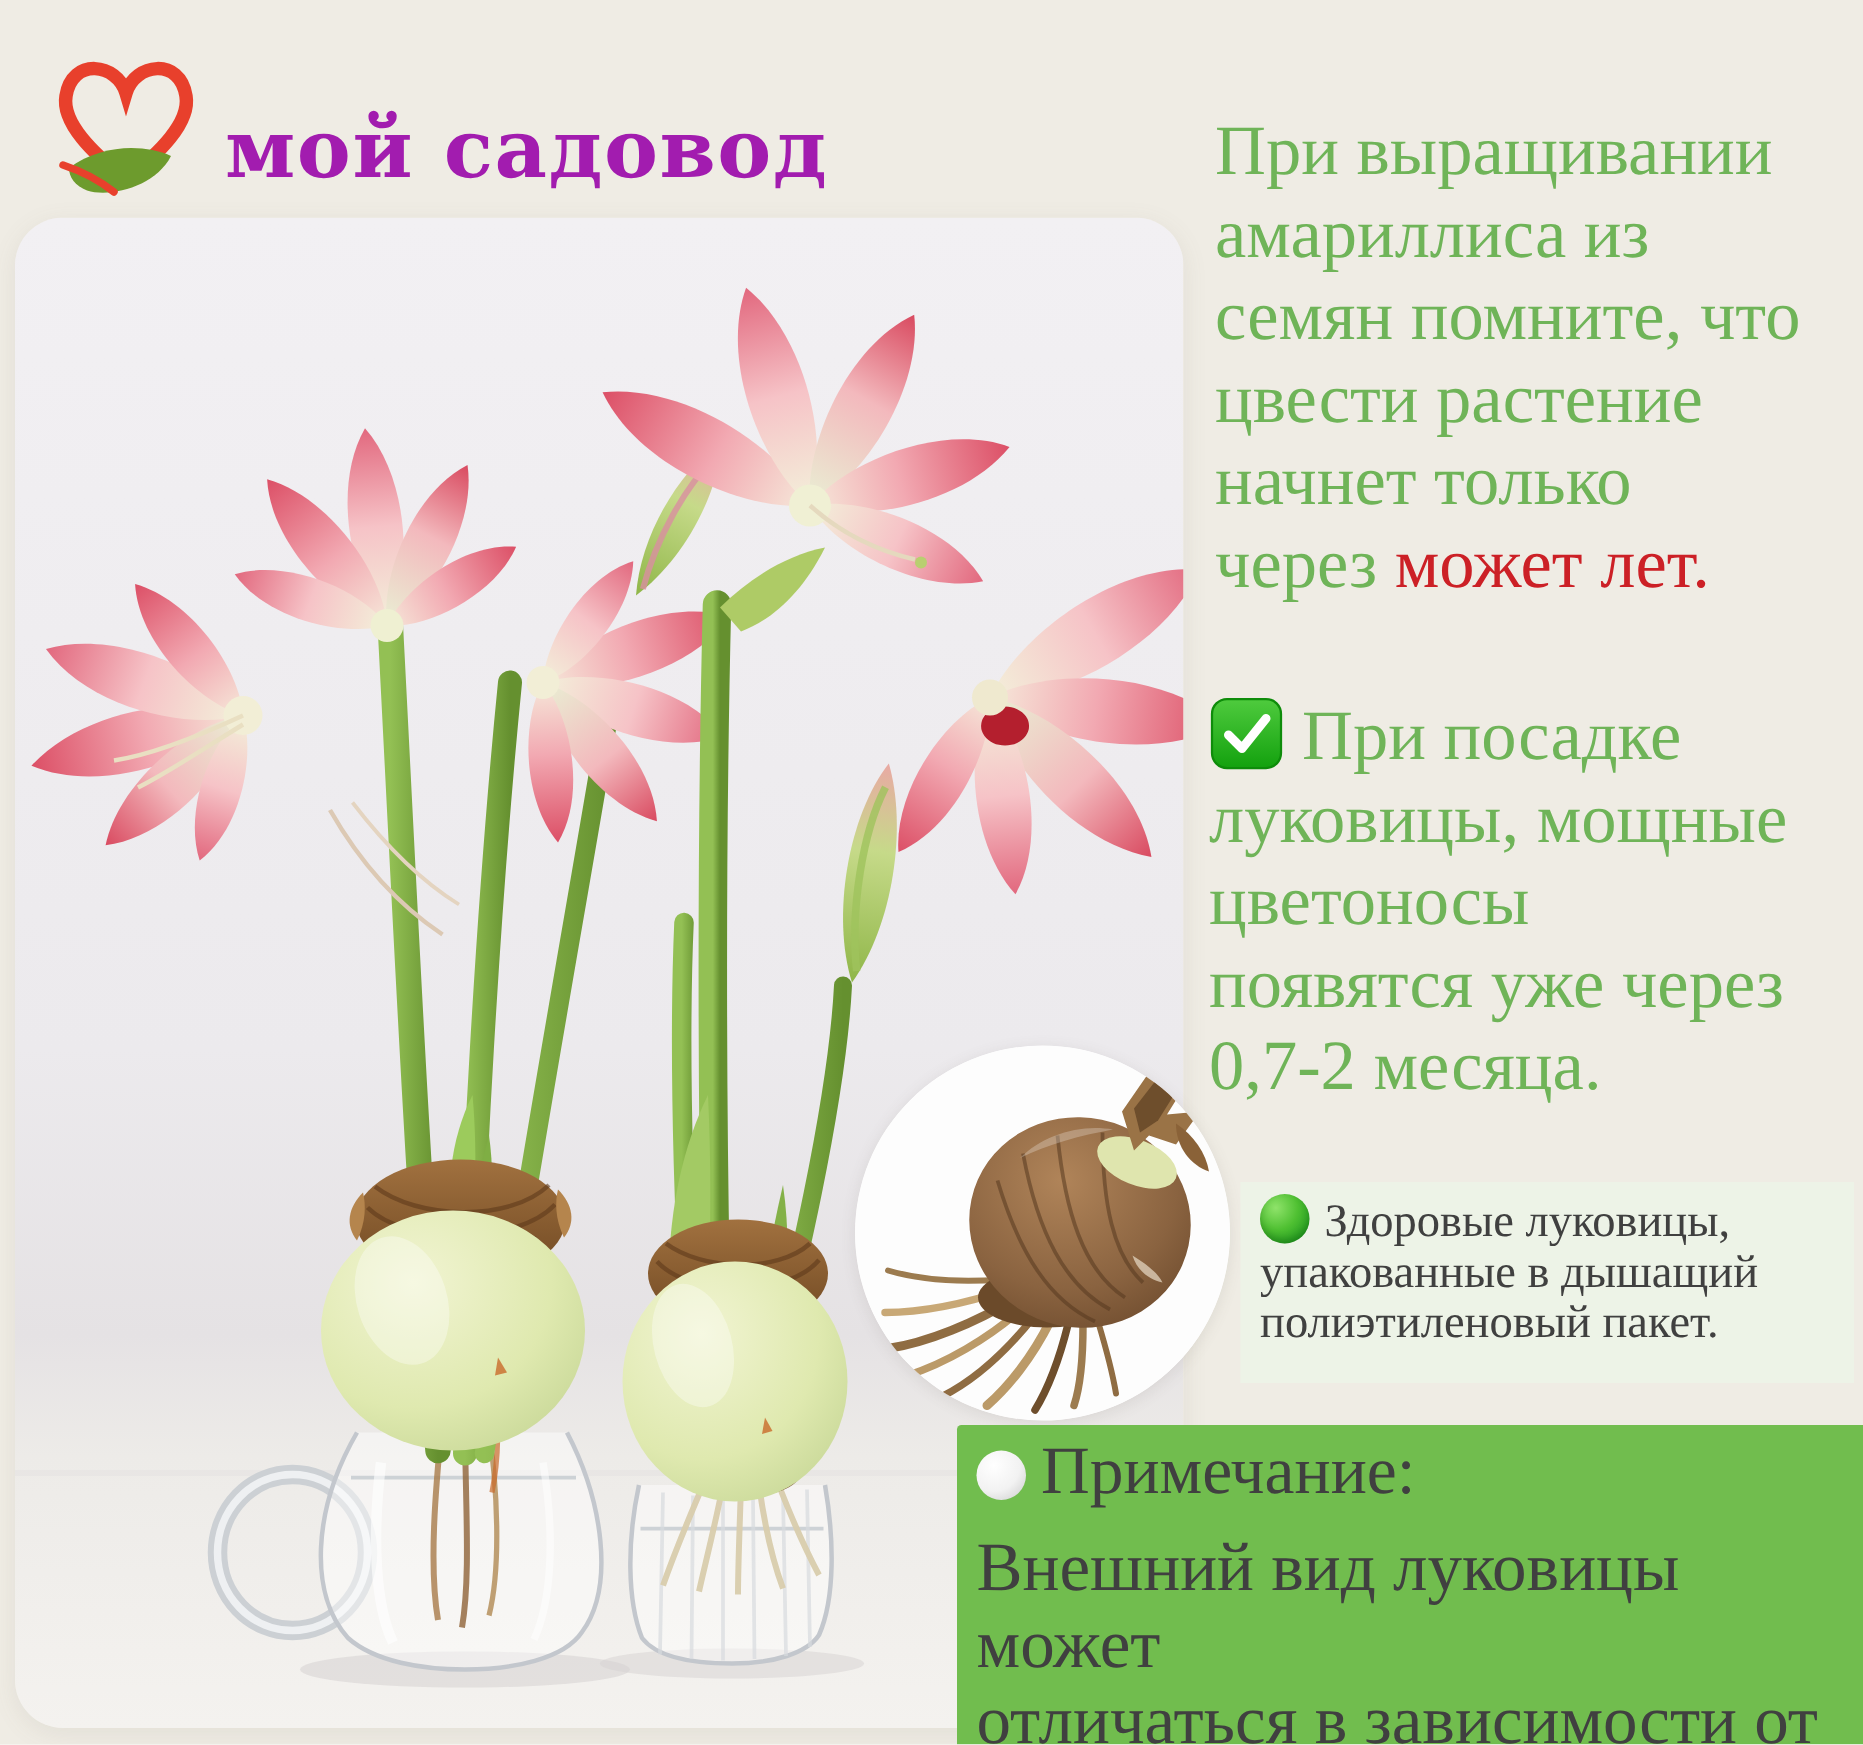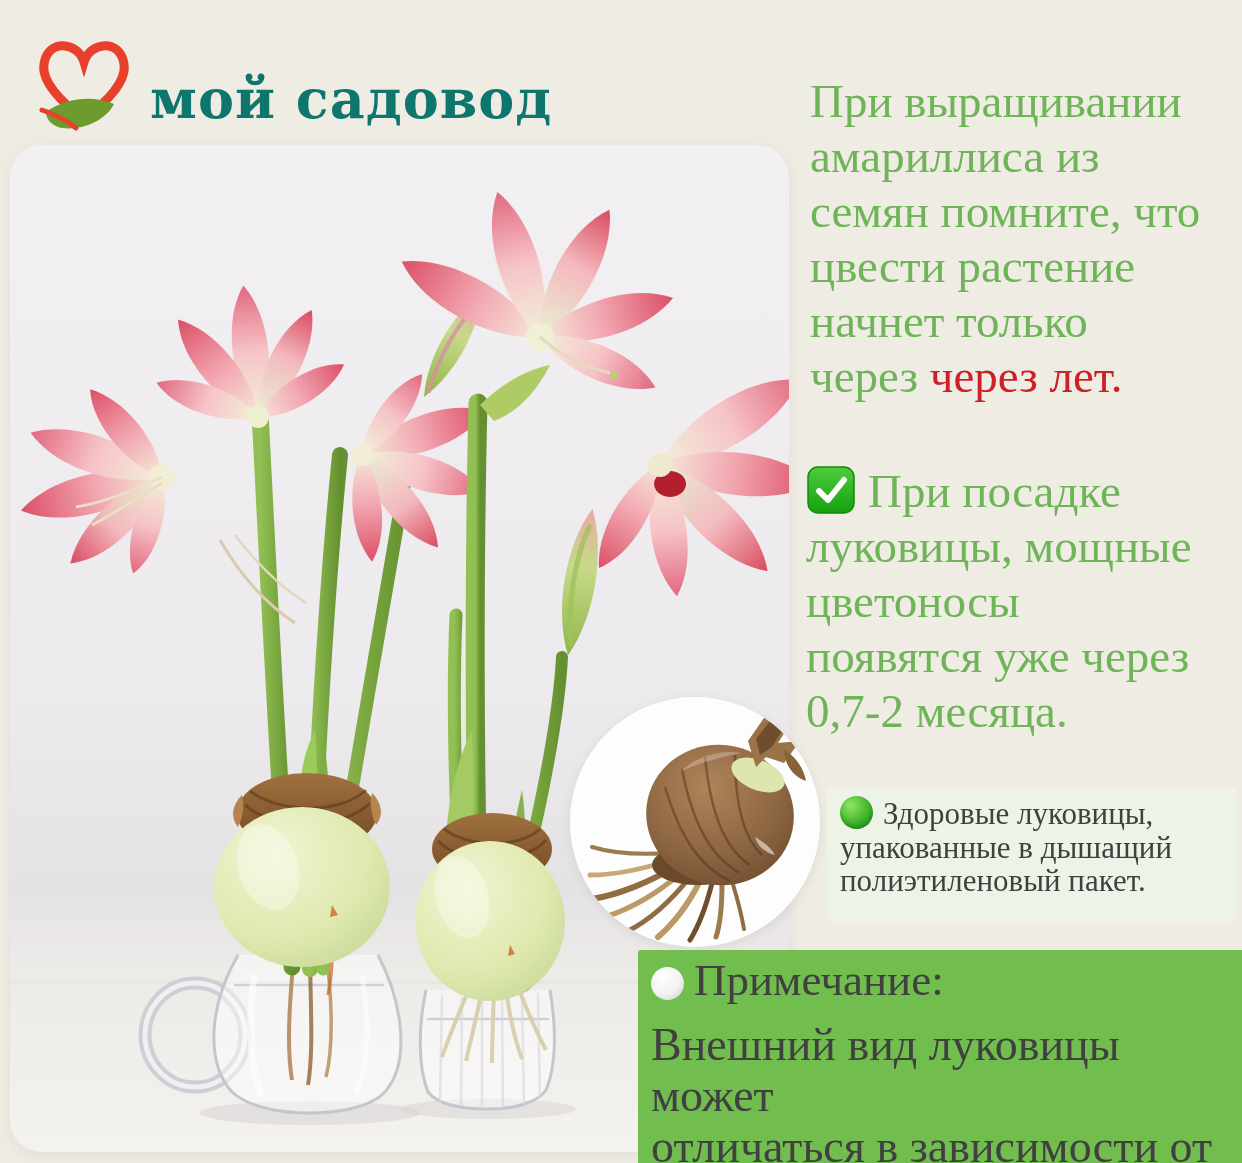--- a/index.html
+++ b/index.html
@@ -7,21 +7,21 @@
     position:relative; width:1242px; height:1163px;
     background:#efece4; overflow:hidden;
     font-family:"Liberation Serif", serif;
   }
   
   .logo{position:absolute; left:34px; top:26px; width:460px; height:110px;}
   .logo-mark{position:absolute; left:0; top:6px; width:100px; height:104px;}
   .logo-text{
     position:absolute; left:116px; top:46px;
     font-family:"DejaVu Serif", serif; font-weight:bold;
-    font-size:54px; line-height:1; color:#0f766e; letter-spacing:1px;
+    font-size:54px; line-height:1; color:#a21caf; letter-spacing:1px;
     white-space:nowrap;
   }
   
   .photo{
     position:absolute; left:10px; top:145px; width:779px; height:1007px;
     border-radius:32px; overflow:hidden;
     box-shadow:0 4px 16px rgba(120,110,95,.10);
   }
   
   .inset{
@@ -316,21 +316,21 @@
       <path d="M200,24 L212,34 L202,50 L190,58 L186,42 Z" fill="#6e4e2c"></path>
       <path d="M214,52 C226,60 234,72 236,84 C224,80 214,68 214,52Z" fill="#8a6238"></path>
     </svg>
   </div>
 
   <div class="intro"><span>При выращивании
 амариллиса из
 семян помните, что
 цвести растение
 начнет только
-через </span><span class="red">через лет.</span></div>
+через </span><span class="red">может лет.</span></div>
 
   <div class="tip"><span class="emoji-check"><svg viewBox="0 0 50 50" width="50" height="50">
         <defs>
             <linearGradient id="chk" x1="0" y1="0" x2="0" y2="1">
           <stop offset="0" stop-color="#4fcb3e"></stop>
               <stop offset="1" stop-color="#13a10e"></stop>
         </linearGradient>
           </defs>
         <rect x="2" y="2" width="46" height="46" rx="10" fill="url(#chk)" stroke="#0e8c0a" stroke-width="1.5"></rect>
         <path d="M13 26 L22 35 L38 15" fill="none" stroke="#ffffff" stroke-width="6" stroke-linecap="round" stroke-linejoin="round"></path>

